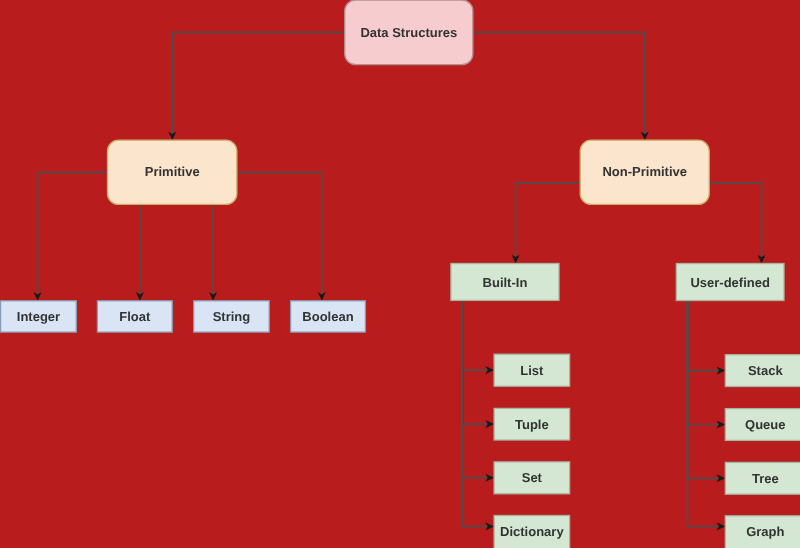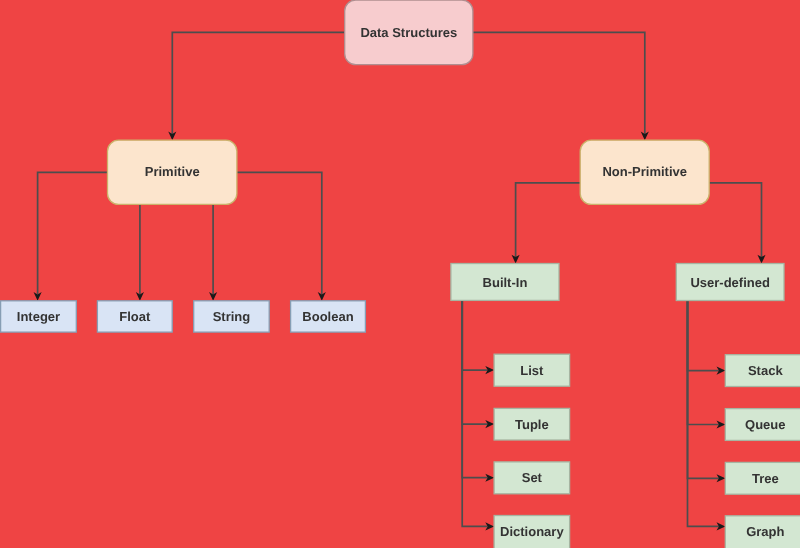--- a/index.html
+++ b/index.html
@@ -1,19 +1,19 @@
 <!DOCTYPE html>
 <html><head>
 <meta charset="utf-8">
 <title>Data Structures</title>
 <style>
   html,body{margin:0;padding:0;}
   body{width:800px;height:548px;overflow:hidden;background:#ffffff;
        font-family:"Liberation Sans",sans-serif;}
-  #canvas{position:relative;width:800px;height:548px;background:#ef4444;overflow:hidden;}
+  #canvas{position:relative;width:800px;height:548px;background:#b91c1c;overflow:hidden;}
   svg#diagram{position:absolute;left:0;top:0;display:block;transform:translateZ(0);}
   .nlabel{font-family:"Liberation Sans",sans-serif;font-weight:bold;font-size:13px;
           text-anchor:middle;fill:#333333;
           -webkit-font-smoothing:antialiased;text-rendering:geometricPrecision;}
   .edge{fill:none;stroke:#4d4d4d;stroke-width:1.7;stroke-linecap:butt;stroke-linejoin:miter;}
   .arrowhead{fill:#1a1a1a;stroke:none;}
 </style>
 </head>
 <body>
 

